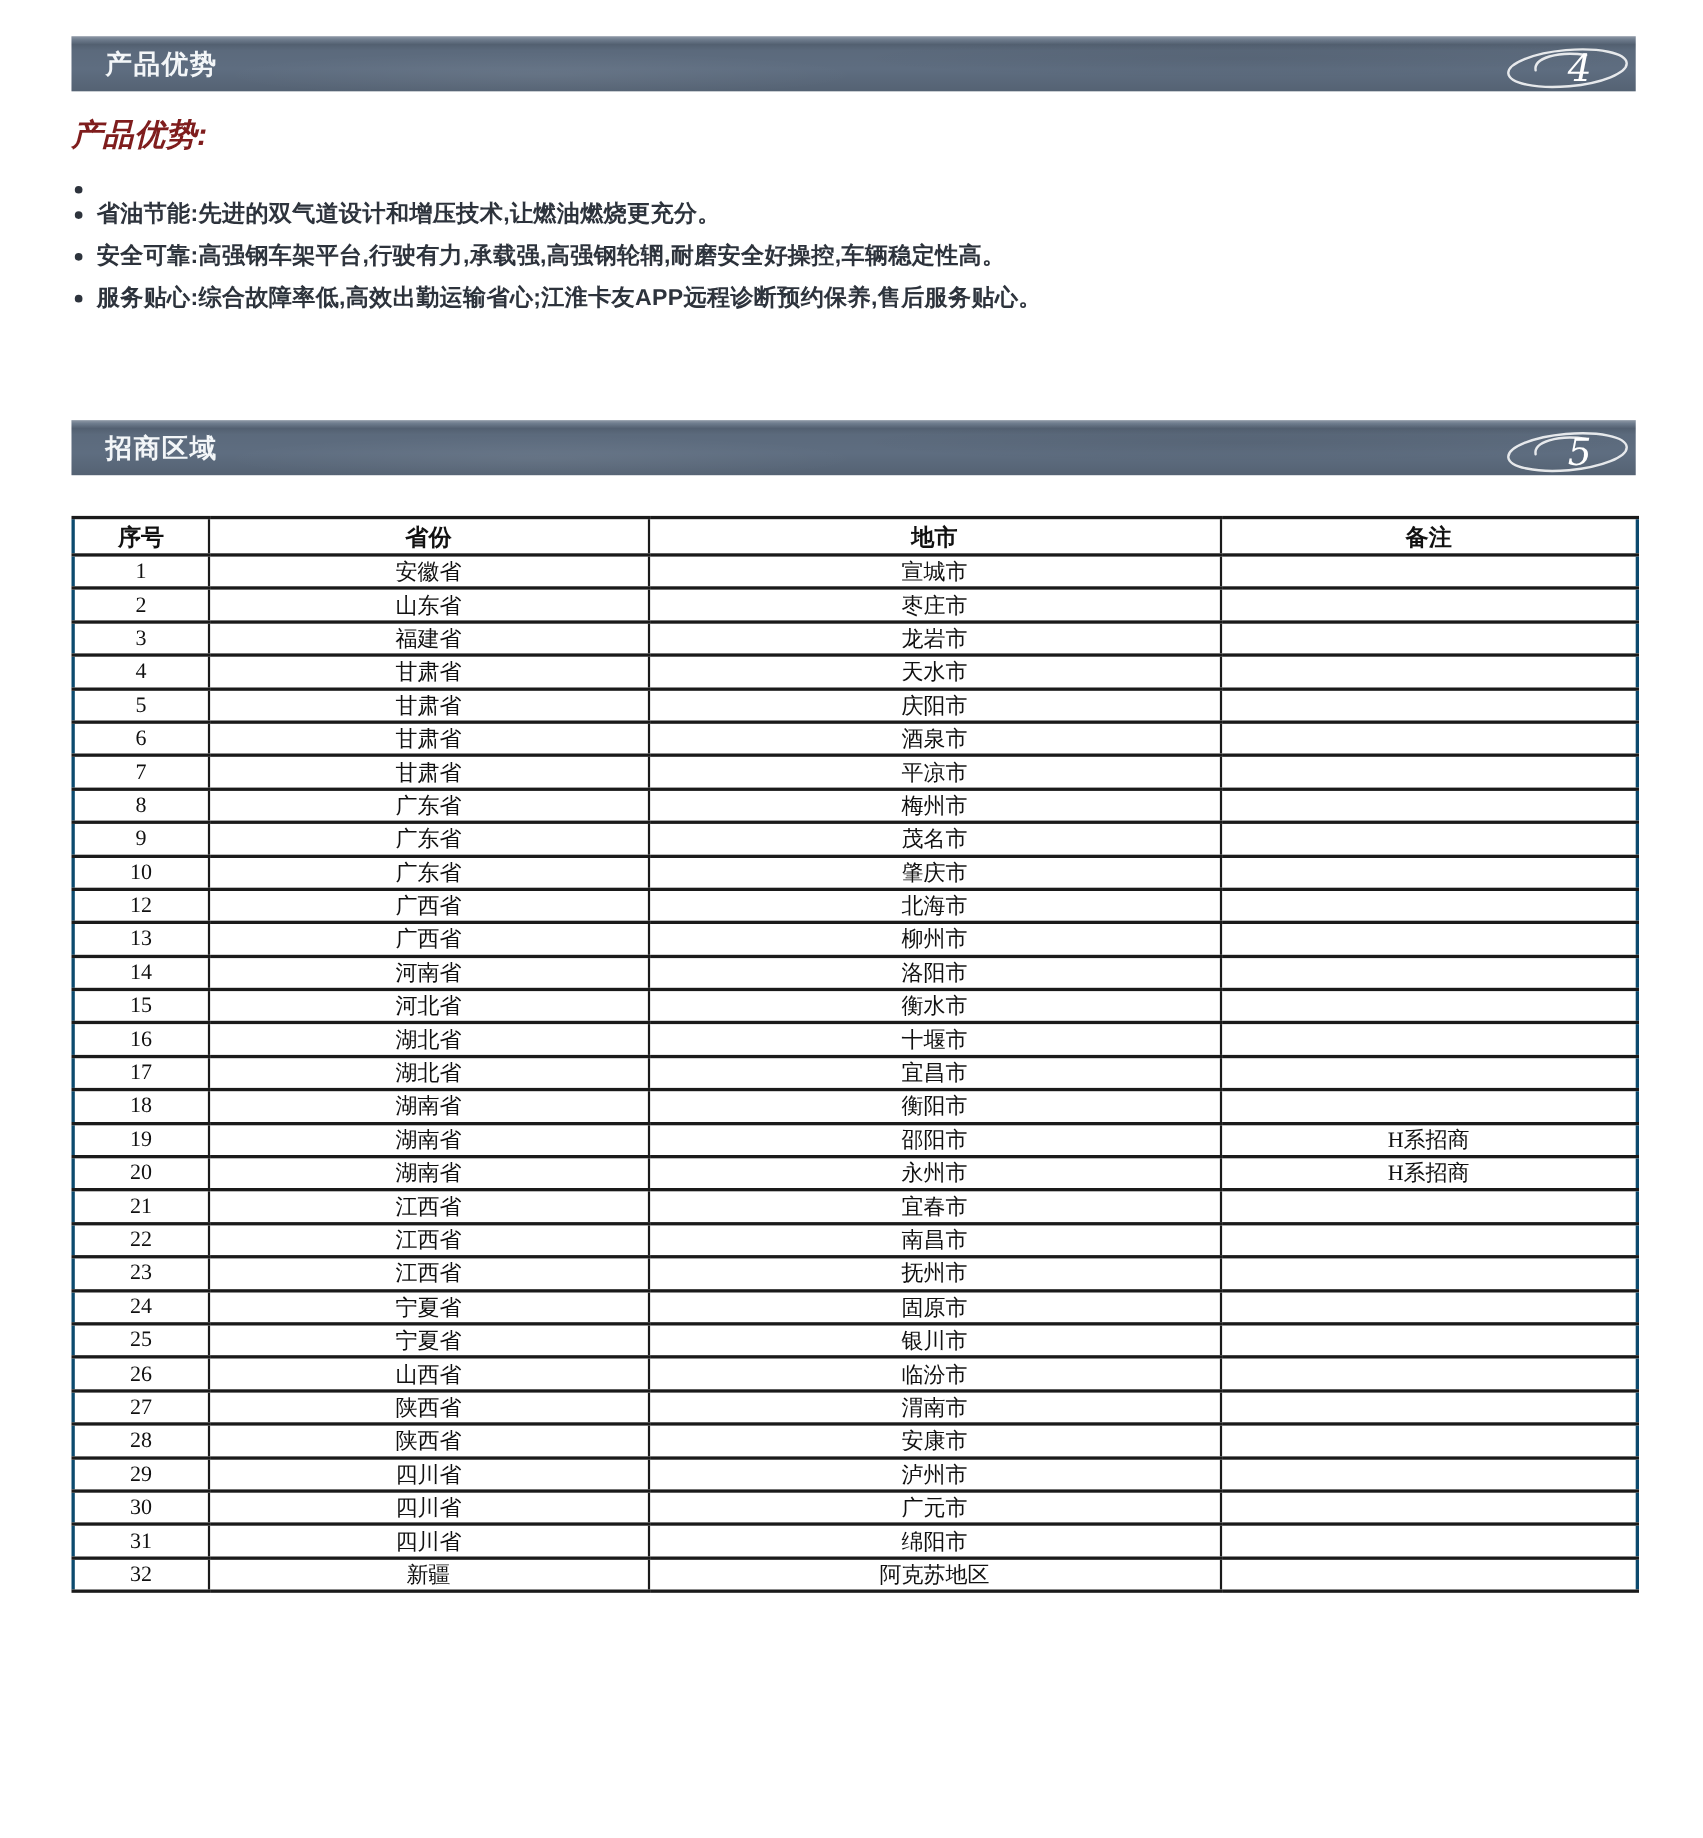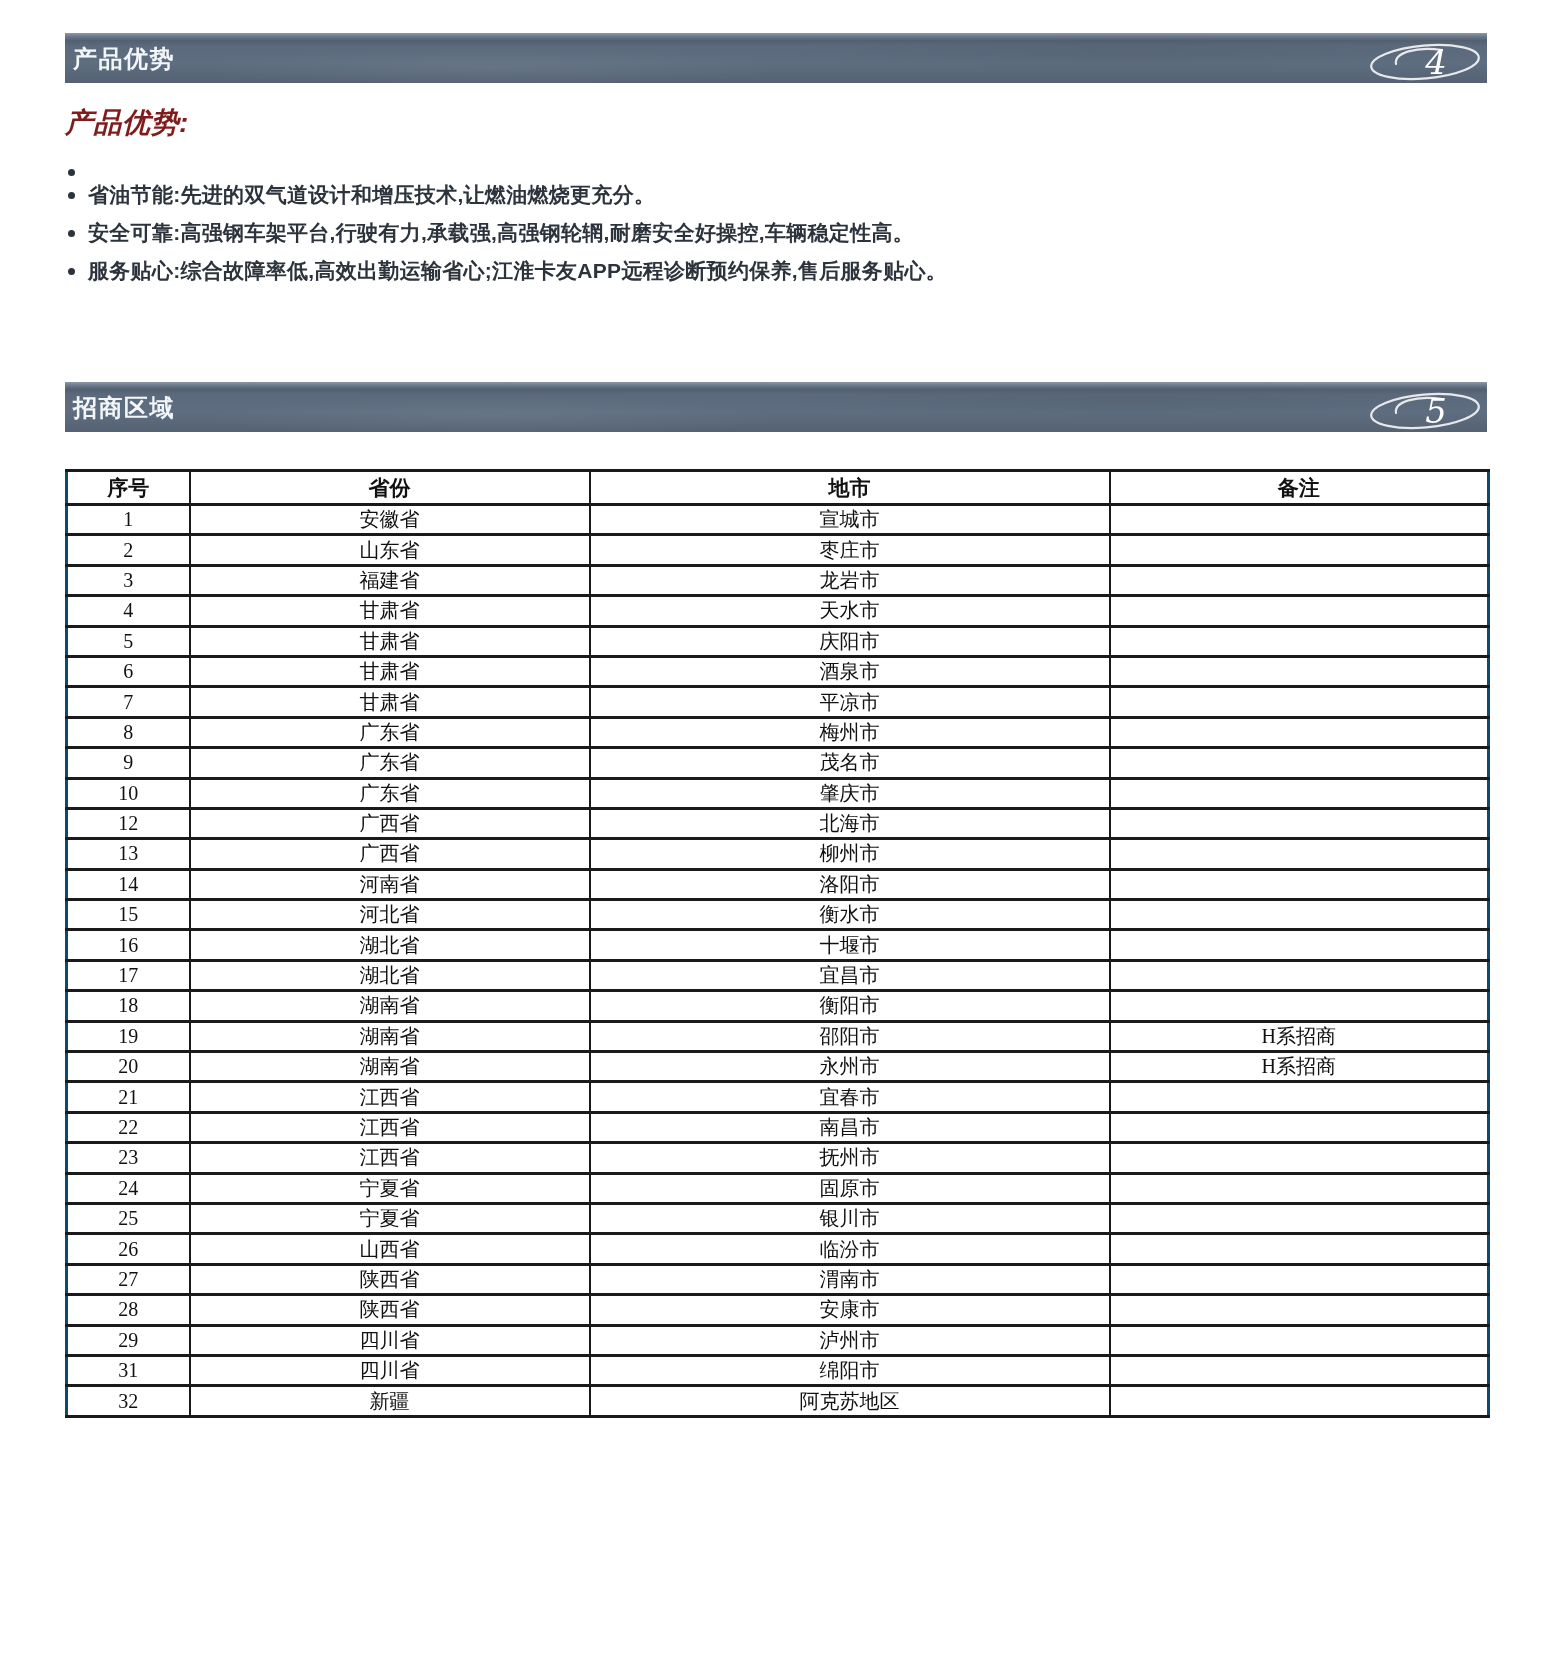--- a/index.html
+++ b/index.html
@@ -25,21 +25,21 @@
         rgba(255,255,255,0.10) 6%,
         rgba(0,0,0,0.12) 15%,
         rgba(0,0,0,0.03) 26%,
         rgba(0,0,0,0.00) 60%,
         rgba(0,0,0,0.10) 100%);
   }
   .section-bar.second { margin-top:92px; }
   .bar-label {
     display:block;
     line-height:51px;
-    padding-left:8px;
+    padding-left:31px;
     font-size:24px;
     font-weight:bold;
     letter-spacing:1.5px;
     color:#f3f6f8;
   }
   .badge { position:absolute; right:3px; bottom:0; }
 
   
   .heading {
     margin:23px 0 0 0;
@@ -346,20 +346,26 @@
           <td></td>
         </tr>
 
         <tr>
           <td>29</td>
           <td>四川省</td>
           <td>泸州市</td>
           <td></td>
         </tr>
 
+        <tr>
+          <td>30</td>
+          <td>四川省</td>
+          <td>广元市</td>
+          <td></td>
+        </tr>
 
         <tr>
           <td>31</td>
           <td>四川省</td>
           <td>绵阳市</td>
           <td></td>
         </tr>
 
         <tr>
           <td>32</td>

